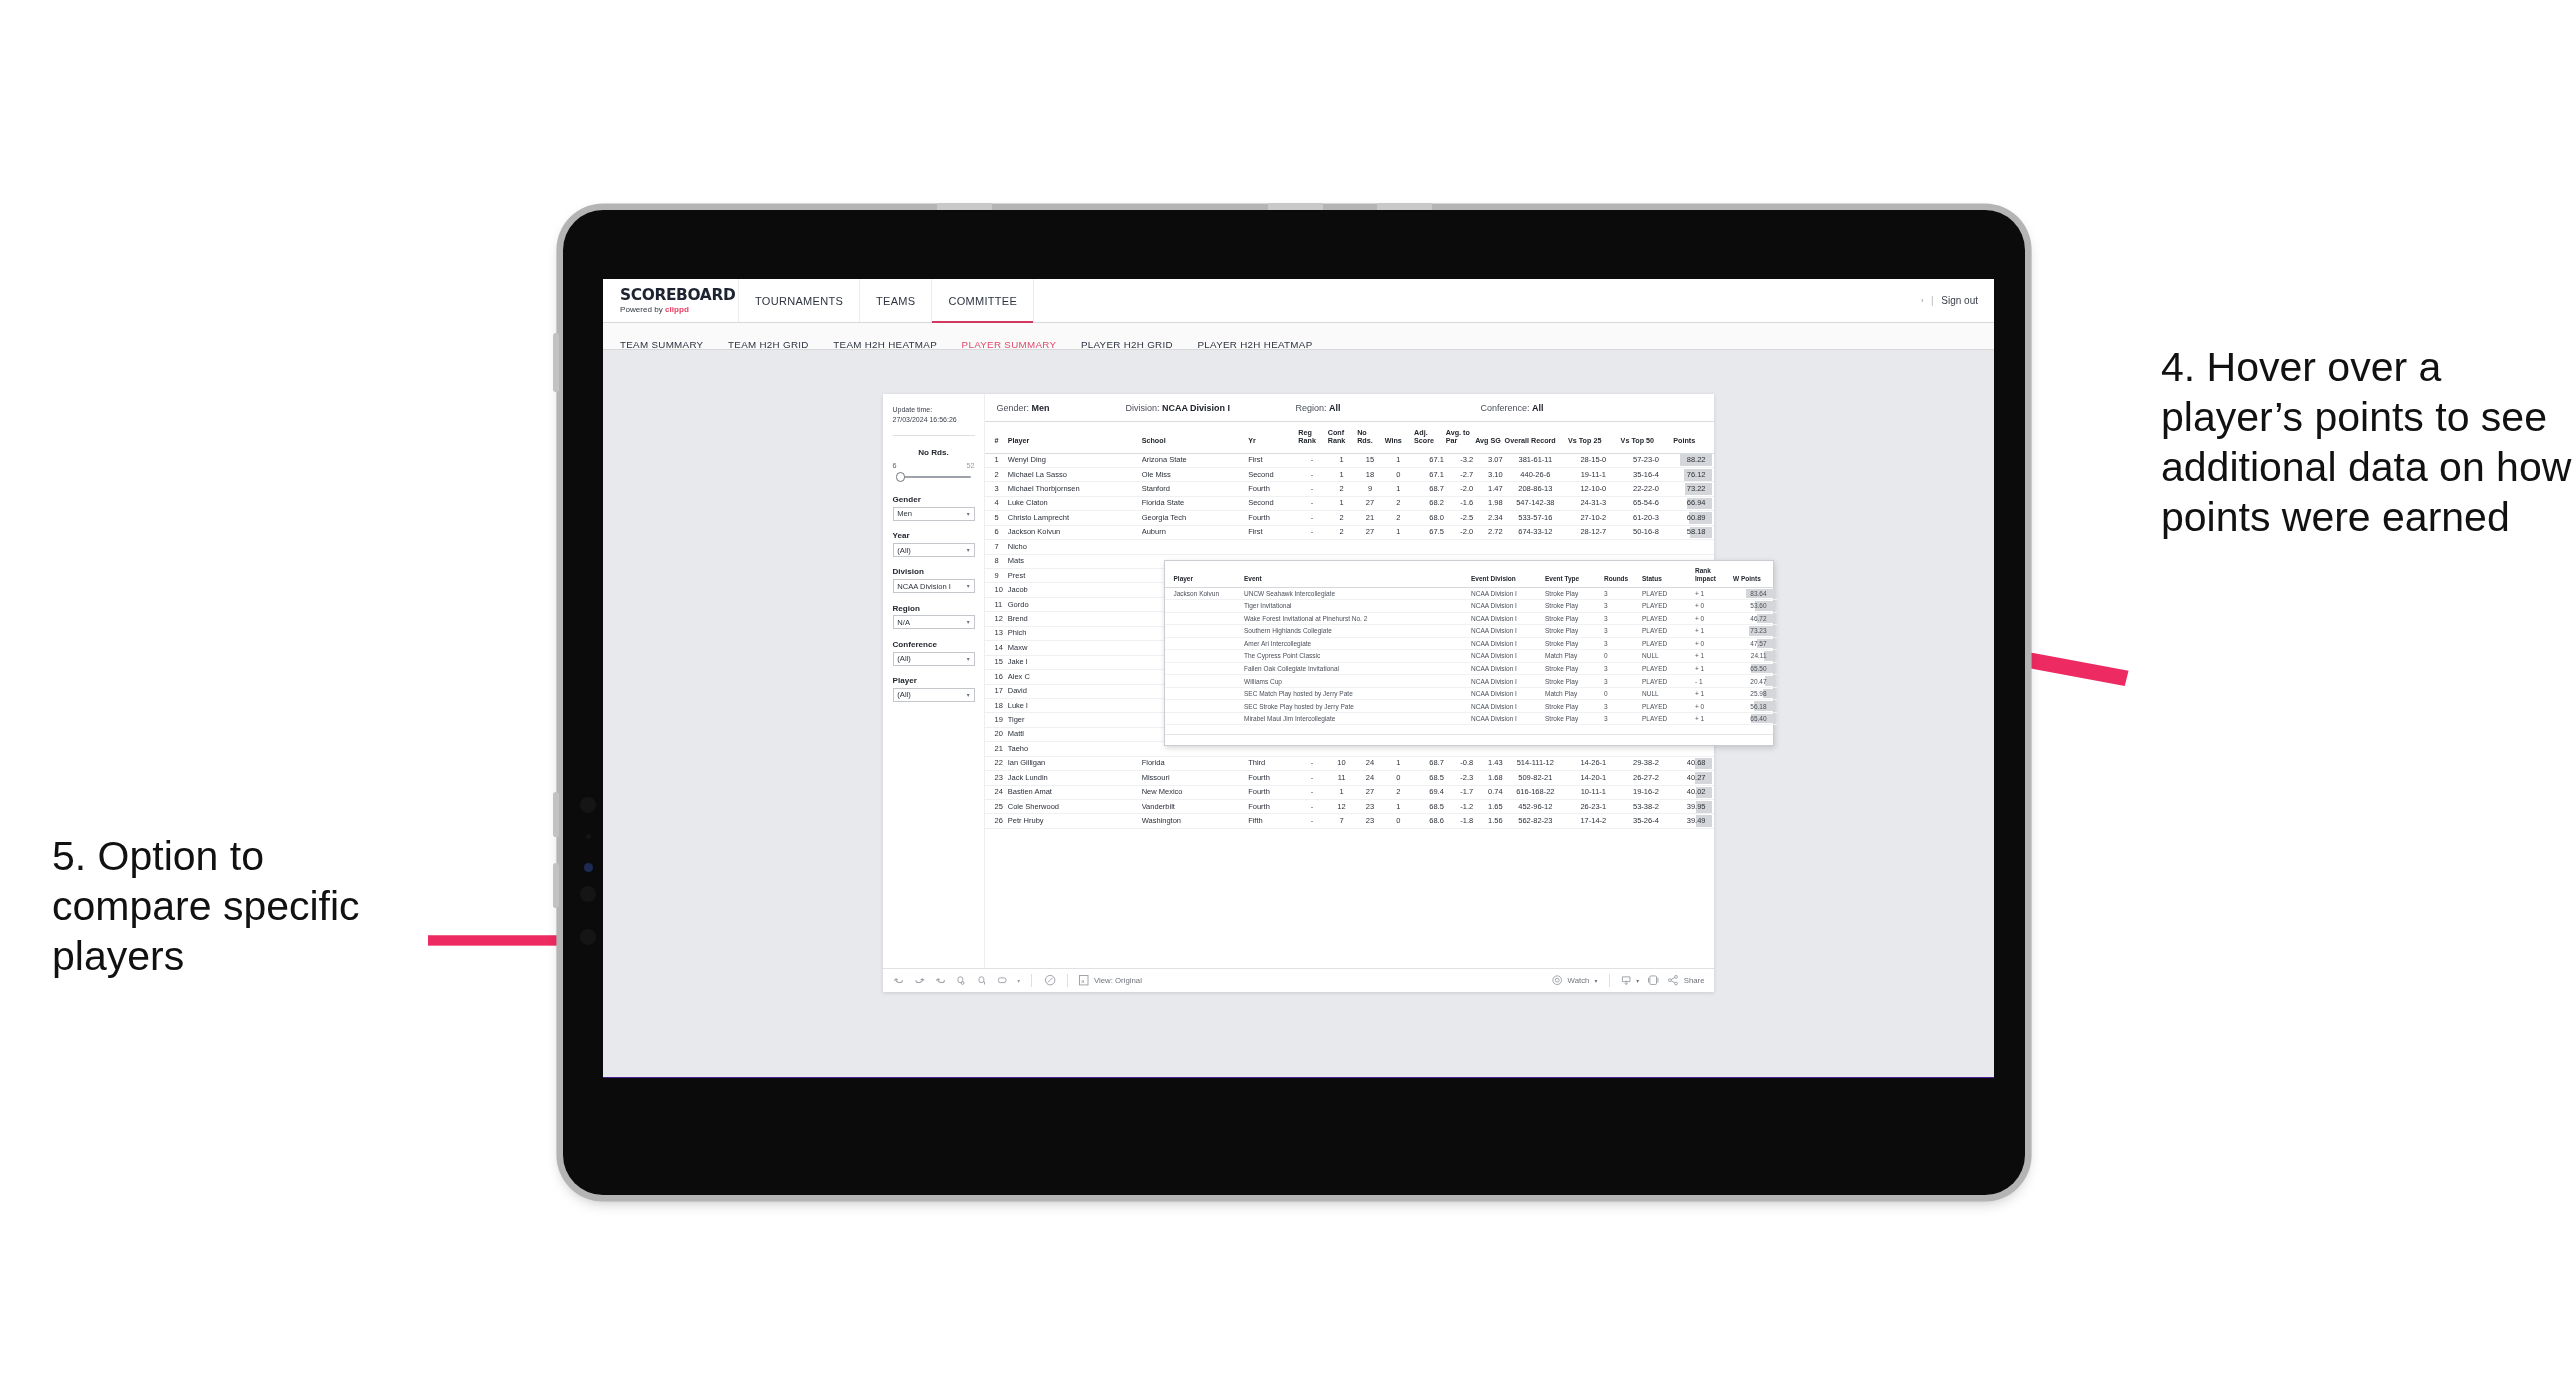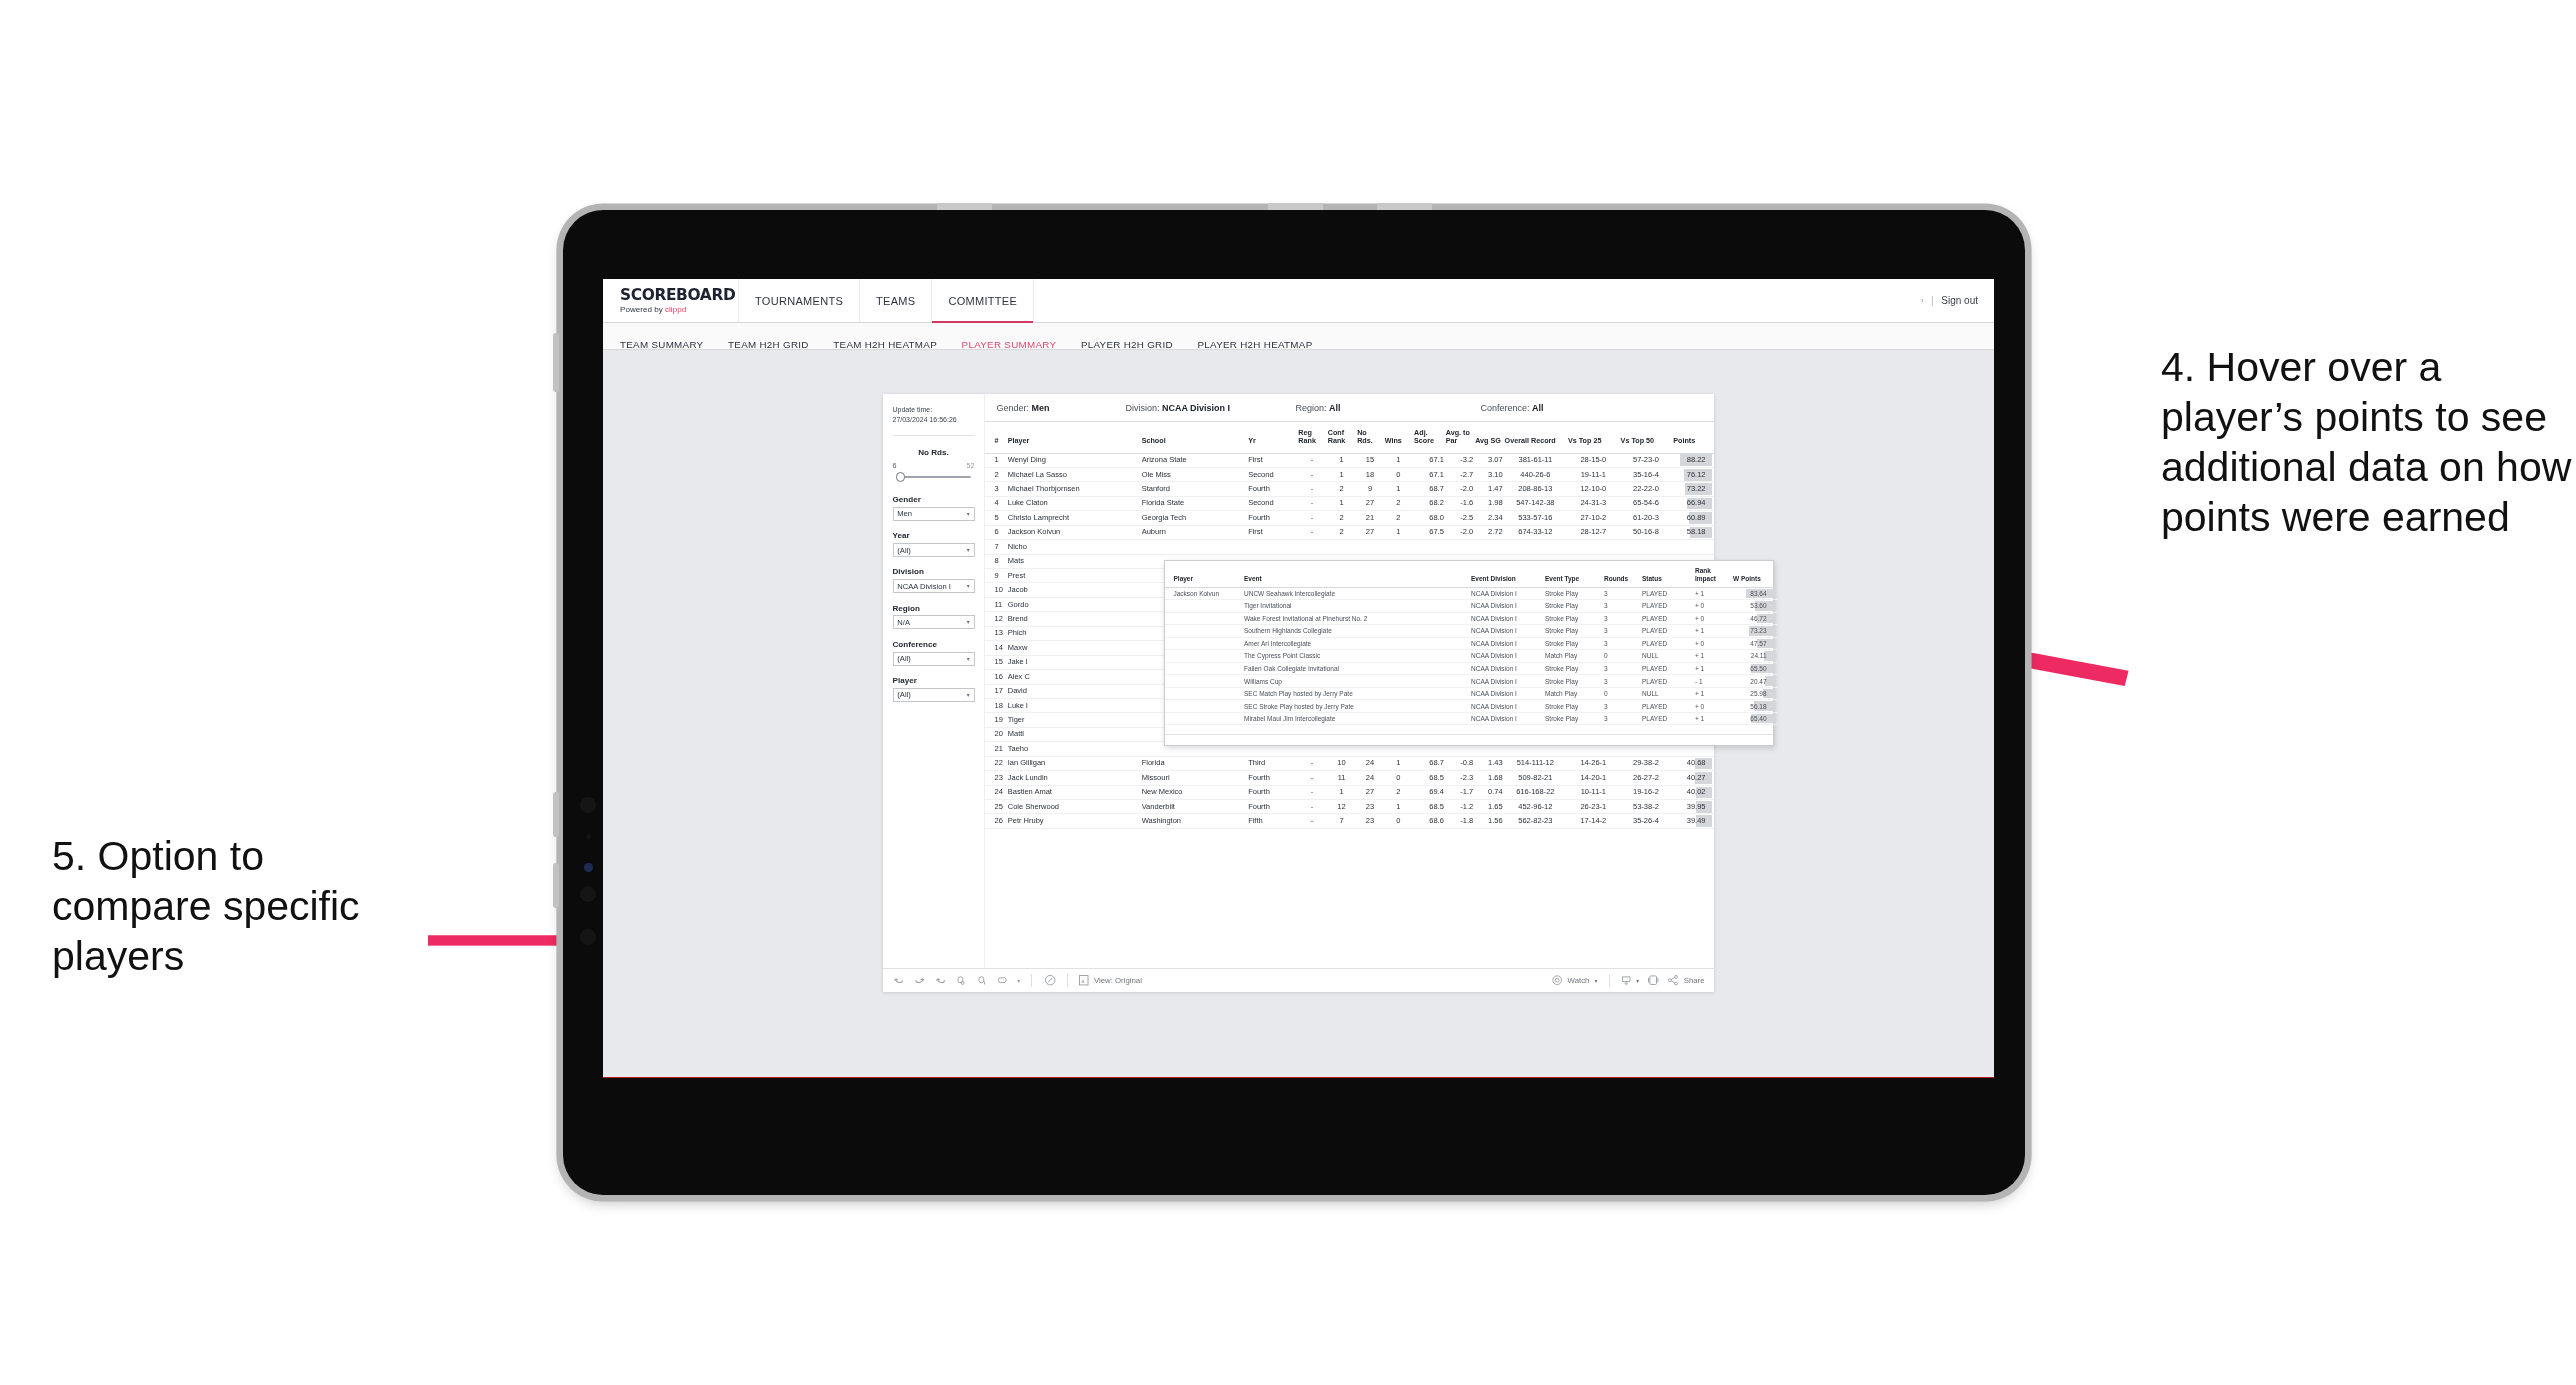--- a/index.html
+++ b/index.html
@@ -47,21 +47,21 @@
   .bezel-dot {
     position: absolute; left: 17px; border-radius: 50%;
     background: #151515;
   }
 
   
   #screen {
     position: absolute;
     left: 40px; top: 69px;
     width: 1391px; height: 799px;
-    background: #b91c1c;
+    background: #4c1d95;
     overflow: hidden;
   }
 
   
   #app-topbar {
     height: 44px; background: #ffffff;
     border-bottom: 0.9px solid #d8d8d8;
     display: flex; align-items: stretch; position: relative;
   }
   #brand-block {
@@ -70,21 +70,21 @@
     border-right: 0.9px solid #ececec;
   }
   #brand-title {
     font-family: "DejaVu Sans", sans-serif;
     font-weight: 700; font-size: 16.6px; letter-spacing: -0.4px;
     color: #1d2330; line-height: 1; transform: scaleX(0.93); transform-origin: left;
   }
   #brand-sub {
     font-size: 8.1px; color: #31353d; margin-top: 2.8px; line-height: 1;
   }
-  #brand-sub .clippd { color: #e83e62; font-weight: 400; }
+  #brand-sub .clippd { color: #e83e62; font-weight: 700; }
 
   .topnav {
     display: flex; align-items: stretch;
   }
   .topnav-item {
     display: flex; align-items: center; padding: 0 16px;
     font-size: 11px; letter-spacing: 0.3px; color: #2d3340;
     border-right: 0.9px solid #ececec;
     position: relative; cursor: pointer;
   }

